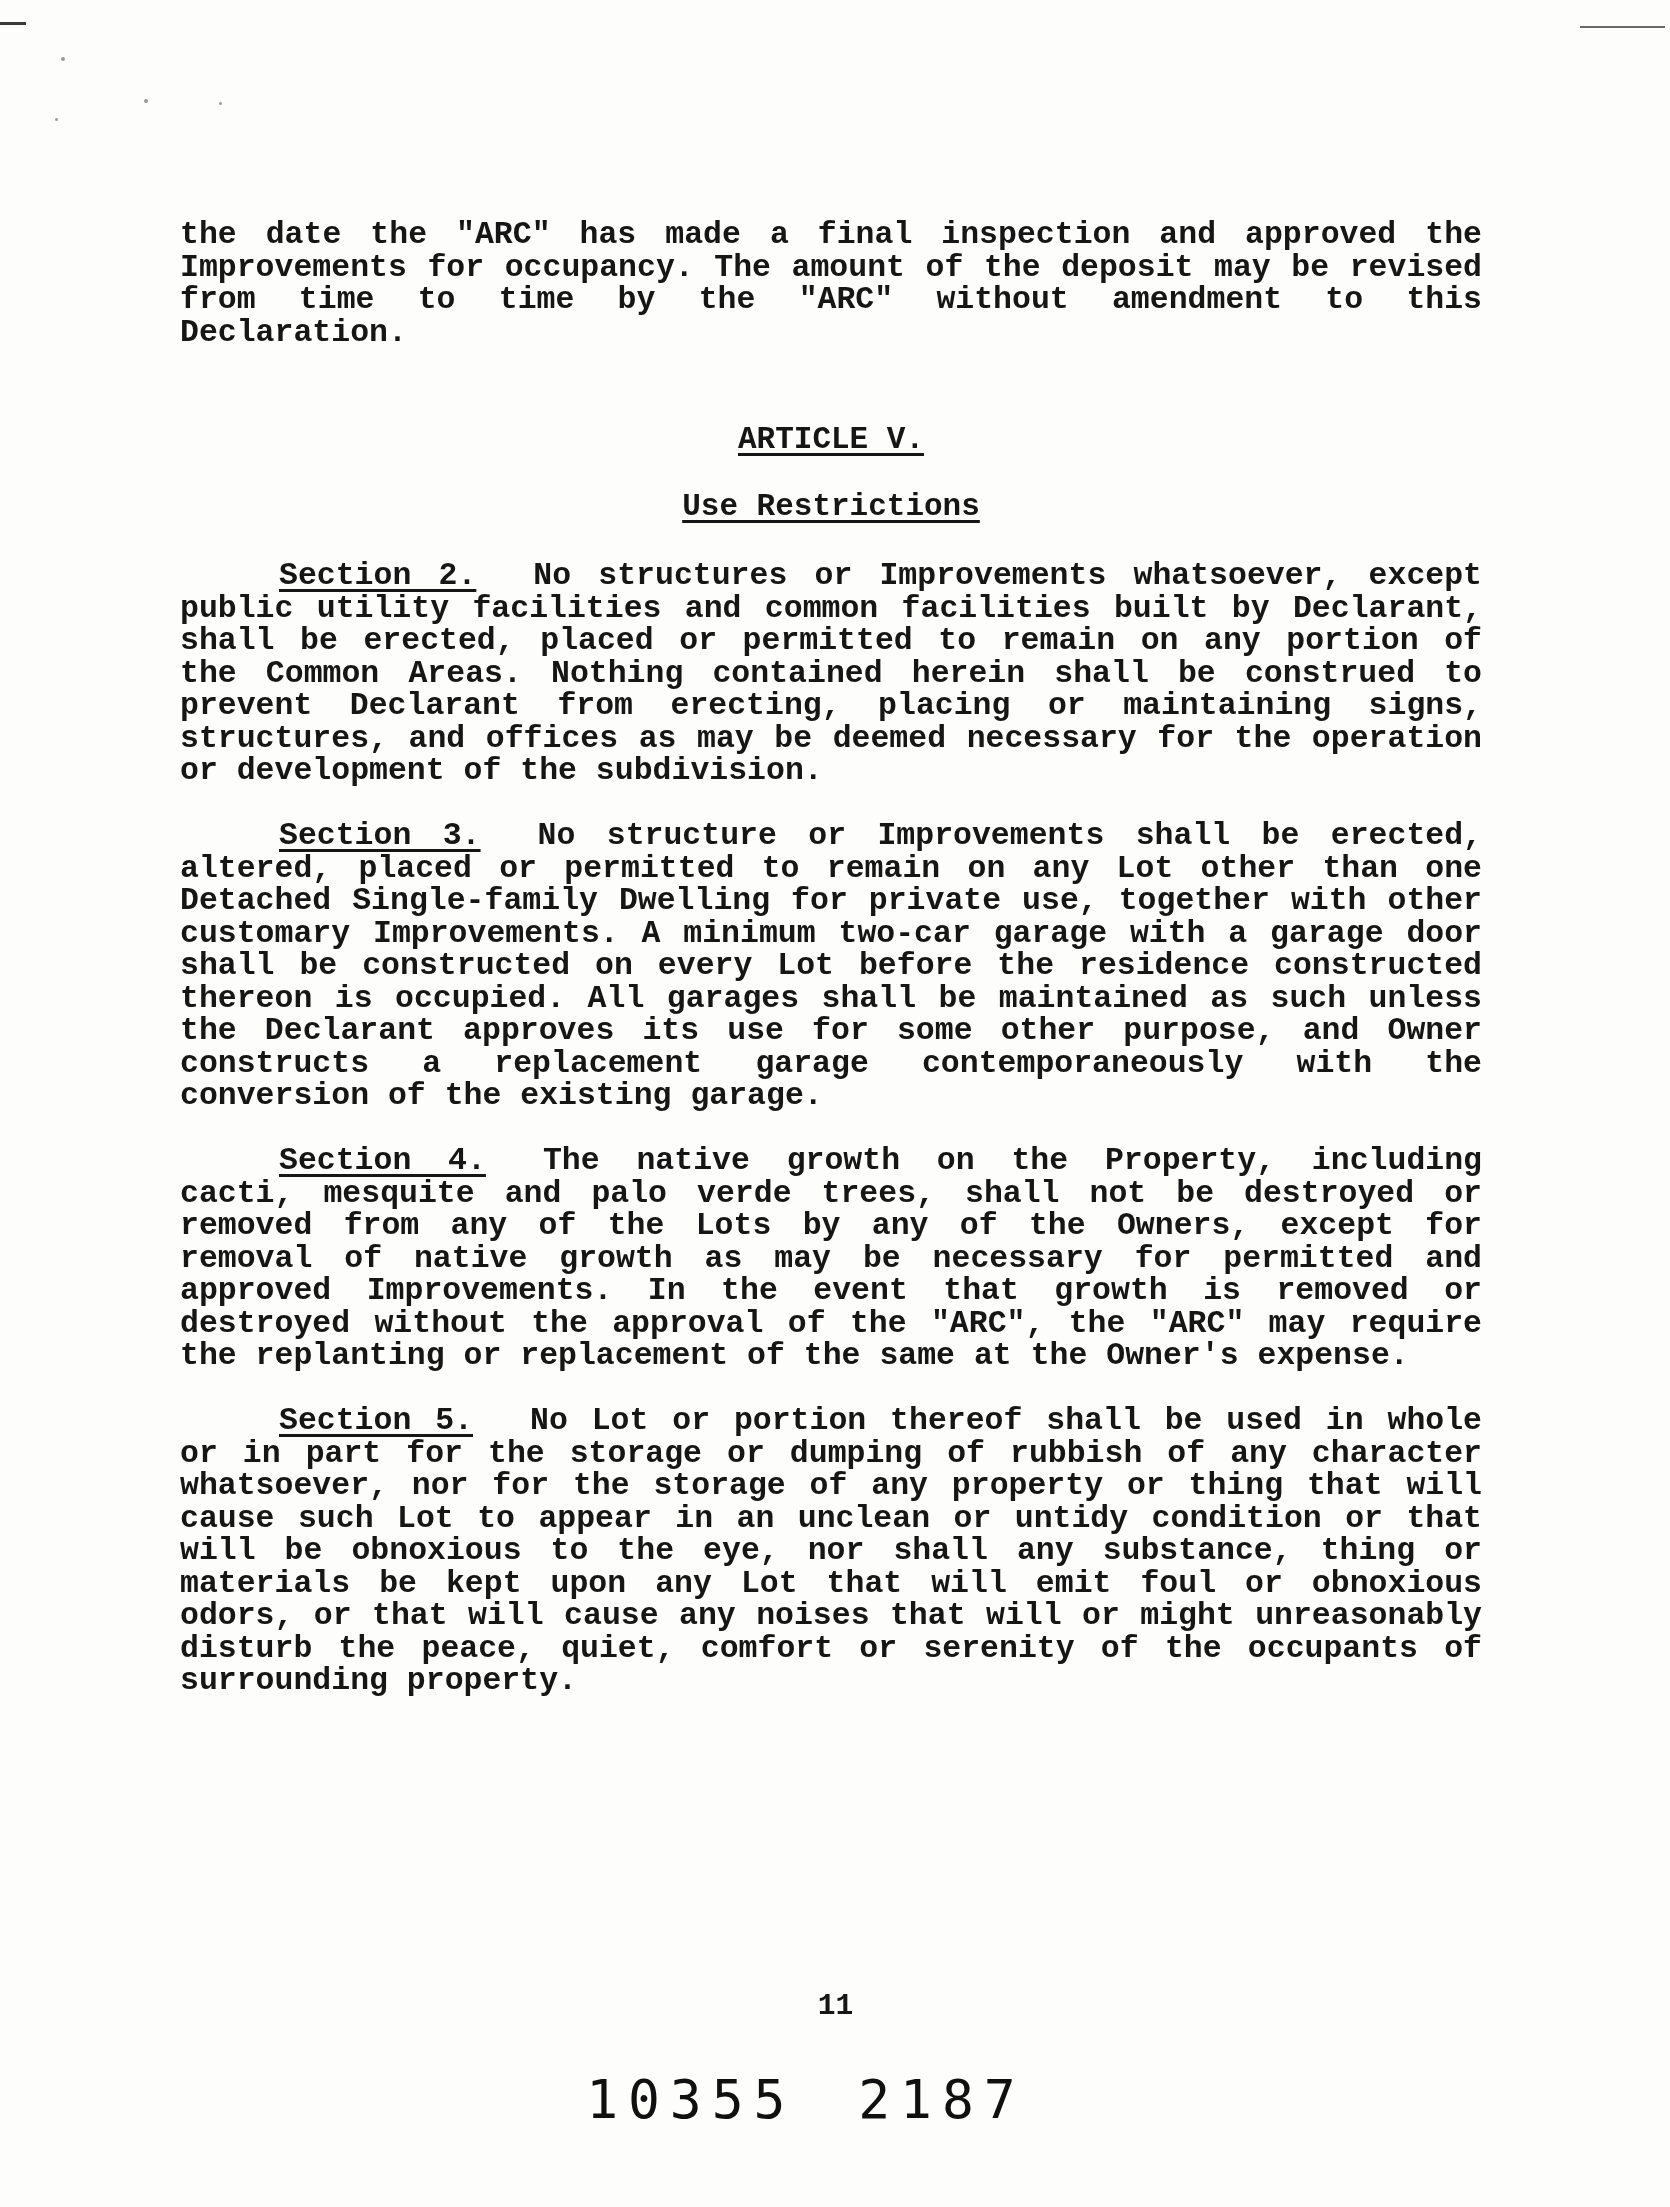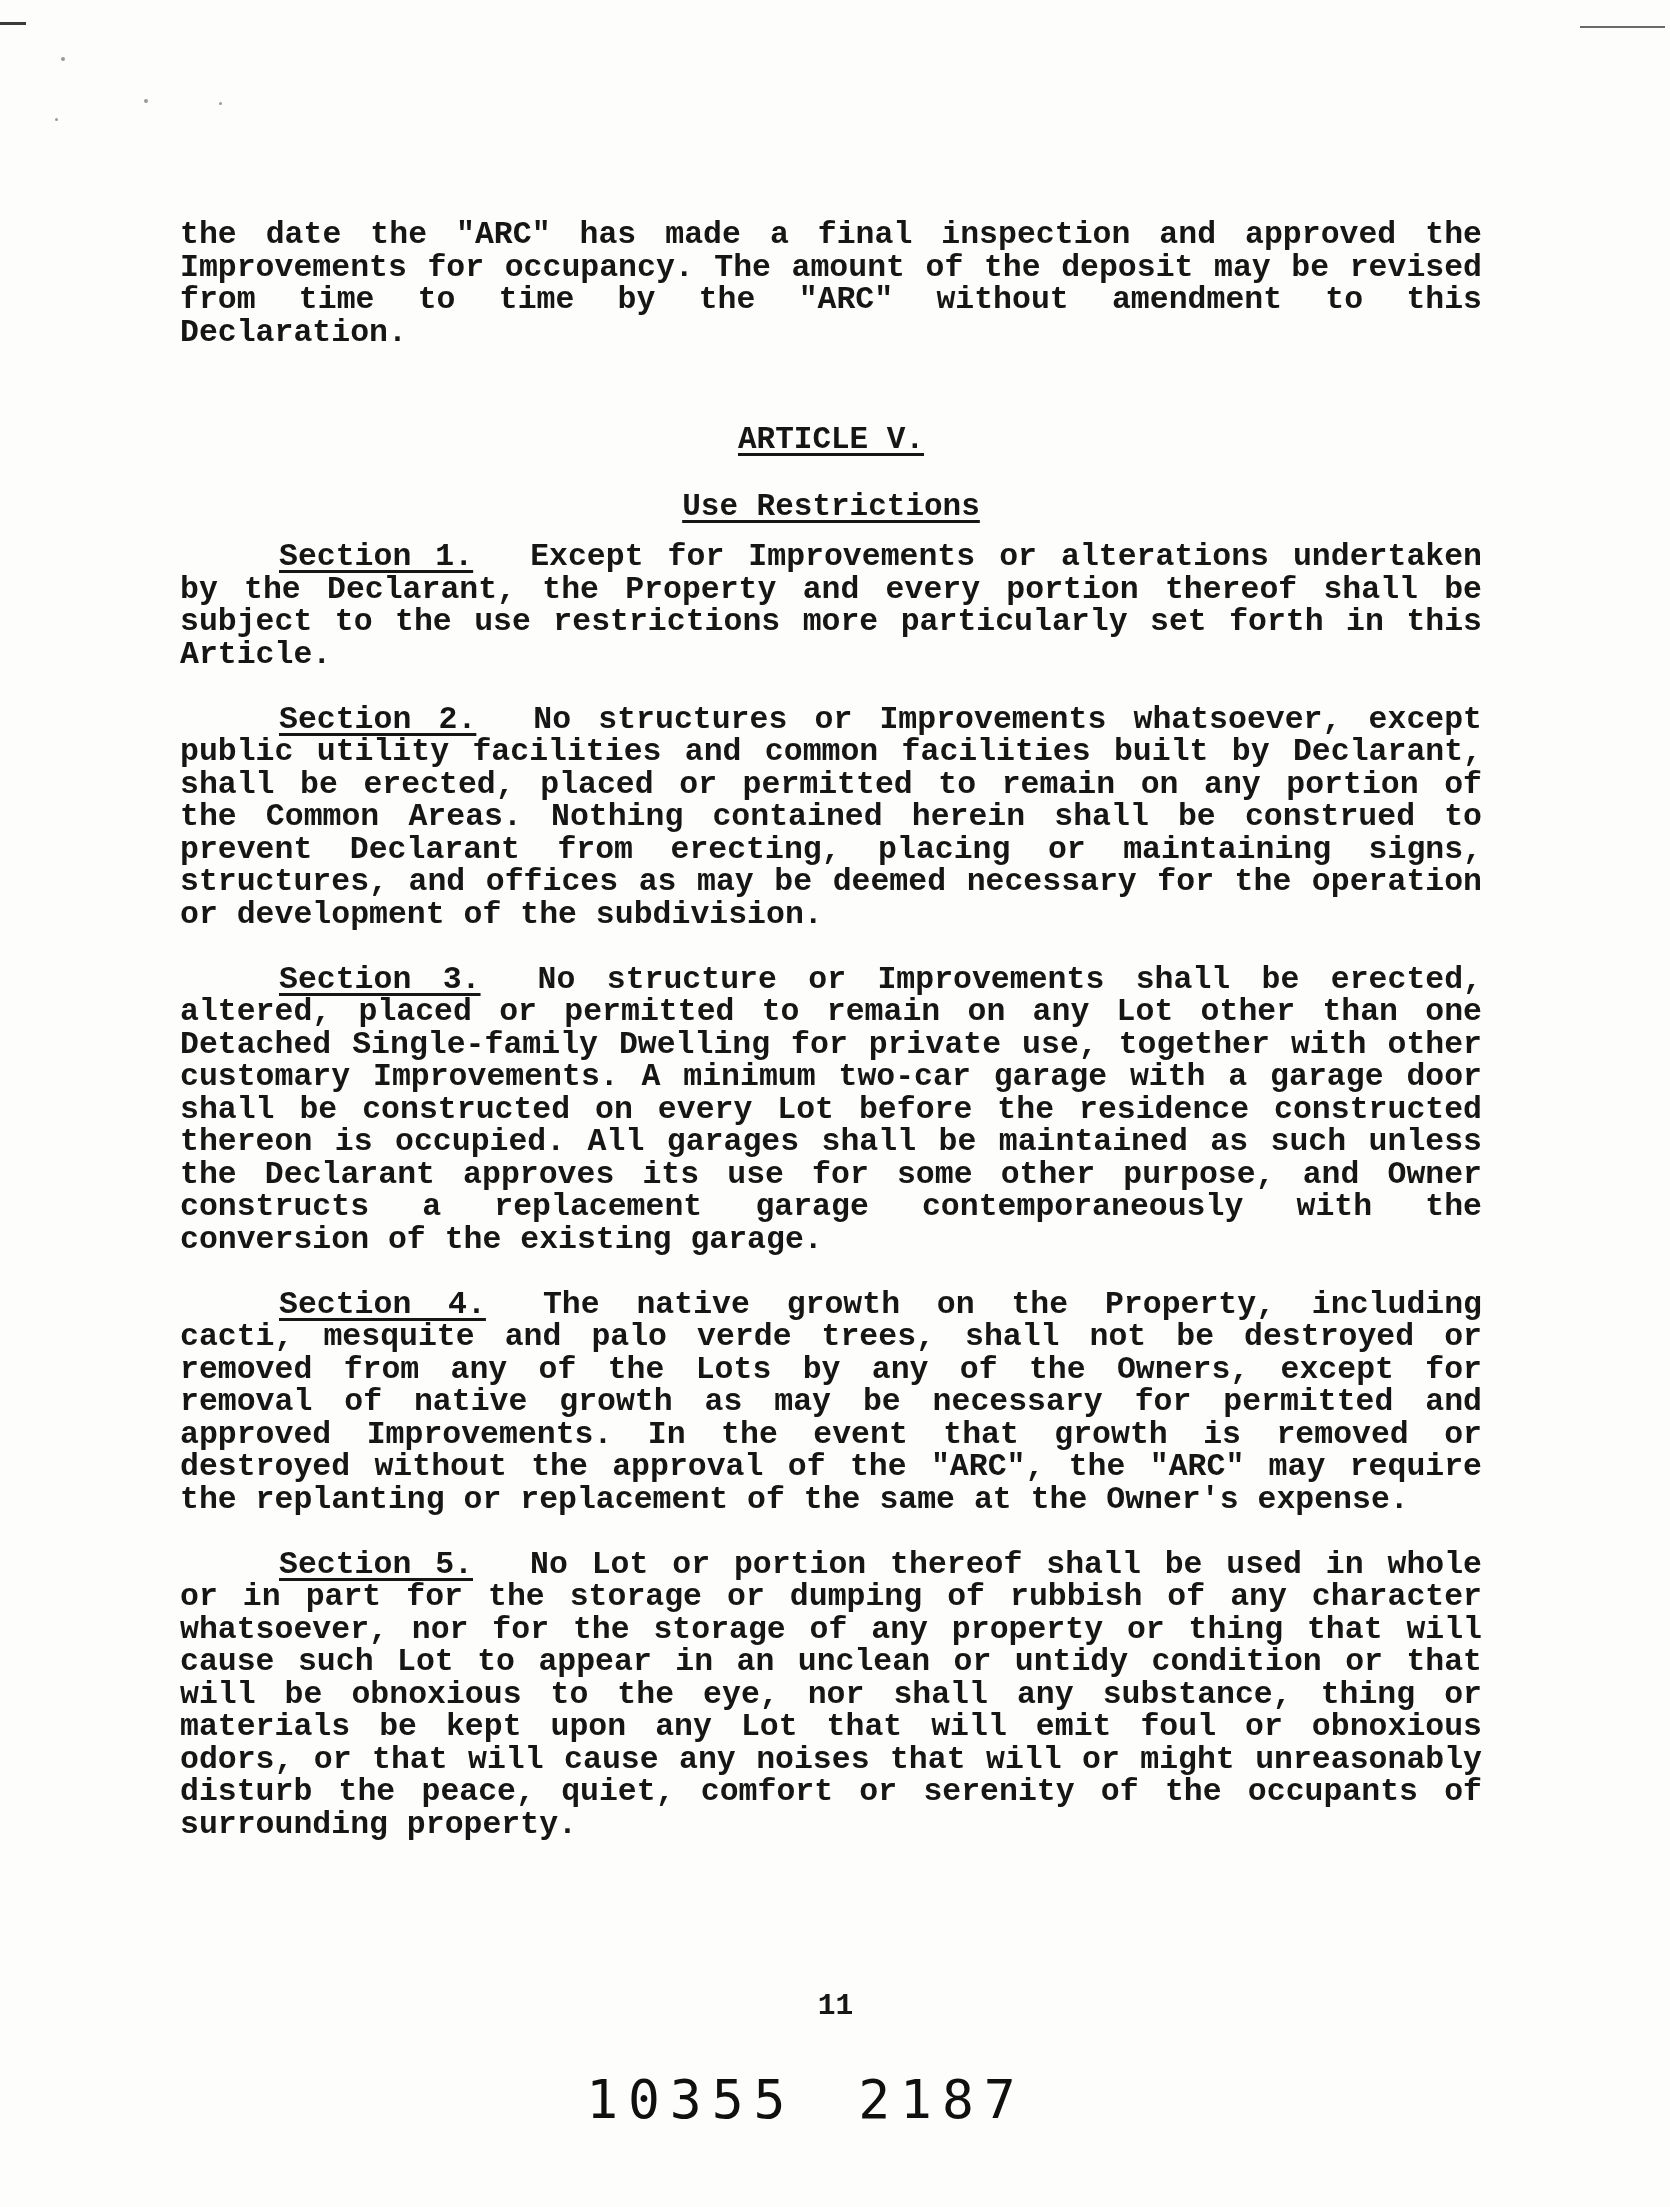--- a/index.html
+++ b/index.html
@@ -36,21 +36,21 @@
     text-align: justify;
   }
   .intro { margin-bottom: 75px; }
   .heading {
     font-size: 31px;
     line-height: 32.5px;
     font-weight: 700;
     text-align: center;
   }
   .heading-article { margin-bottom: 34px; }
-  .heading-sub { margin-bottom: 18px; }
+  .heading-sub { margin-bottom: 37px; }
   .u {
     text-decoration: underline;
     text-decoration-thickness: 2.5px;
     text-underline-offset: 4.9px;
   }
   .section { text-indent: 99px; margin-bottom: 32.5px; }
   .gap { display: inline-block; width: 57px; }
 
   .pagenum {
     position: absolute;
@@ -87,21 +87,20 @@
   <div class="speck speck-4"></div>
 
   <div class="content">
 
     <p class="body intro">the date the "ARC" has made a final inspection and approved the Improvements for occupancy.  The amount of the deposit may be revised from time to time by the "ARC" without amendment to this Declaration.</p>
 
     <h1 class="heading heading-article"><span class="u">ARTICLE V.</span></h1>
 
     <h2 class="heading heading-sub"><span class="u">Use Restrictions</span></h2>
 
-    <p class="body section"><span class="u">Section 1.</span><span class="gap"></span><span>Except for Improvements or alterations undertaken by the Declarant, the Property and every portion thereof shall be subject to the use restrictions more particularly set forth in this Article.</span></p>
 
     <p class="body section"><span class="u">Section 2.</span><span class="gap"></span><span>No structures or Improvements whatsoever, except public utility facilities and common facilities built by Declarant, shall be erected, placed or permitted to remain on any portion of the Common Areas.  Nothing contained herein shall be construed to prevent Declarant from erecting, placing or maintaining signs, structures, and offices as may be deemed necessary for the operation or development of the subdivision.</span></p>
 
     <p class="body section"><span class="u">Section 3.</span><span class="gap"></span><span>No structure or Improvements shall be erected, altered, placed or permitted to remain on any Lot other than one Detached Single-family Dwelling for private use, together with other customary Improvements.  A minimum two-car garage with a garage door shall be constructed on every Lot before the residence constructed thereon is occupied.  All garages shall be maintained as such unless the Declarant approves its use for some other purpose, and Owner constructs a replacement garage contemporaneously with the conversion of the existing garage.</span></p>
 
     <p class="body section"><span class="u">Section 4.</span><span class="gap"></span><span>The native growth on the Property, including cacti, mesquite and palo verde trees, shall not be destroyed or removed from any of the Lots by any of the Owners, except for removal of native growth as may be necessary for permitted and approved Improvements.  In the event that growth is removed or destroyed without the approval of the "ARC", the "ARC" may require the replanting or replacement of the same at the Owner's expense.</span></p>
 
     <p class="body section"><span class="u">Section 5.</span><span class="gap"></span><span>No Lot or portion thereof shall be used in whole or in part for the storage or dumping of rubbish of any character whatsoever, nor for the storage of any property or thing that will cause such Lot to appear in an unclean or untidy condition or that will be obnoxious to the eye, nor shall any substance, thing or materials be kept upon any Lot that will emit foul or obnoxious odors, or that will cause any noises that will or might unreasonably disturb the peace, quiet, comfort or serenity of the occupants of surrounding property.</span></p>
 
 

